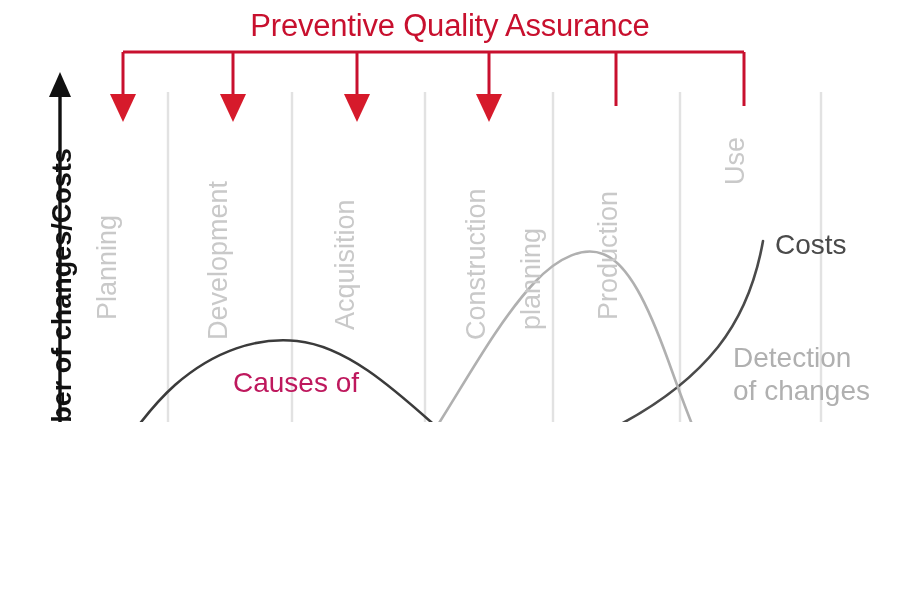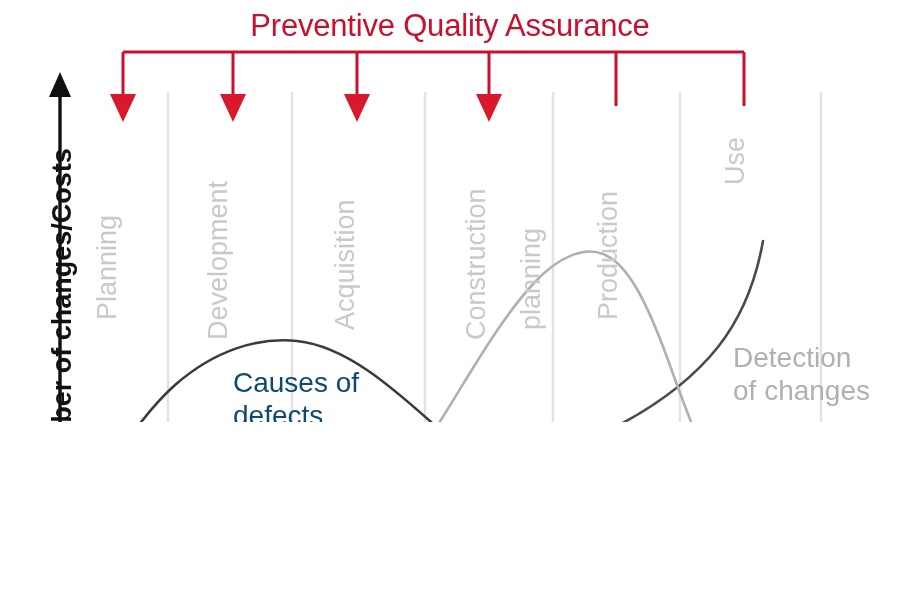--- a/index.html
+++ b/index.html
@@ -64,21 +64,21 @@
     color: #c9c9c9;
     font-family: "Liberation Sans", sans-serif;
   }
   .curvelabel {
     position: absolute;
     white-space: nowrap;
     font-size: 28px;
     font-family: "Liberation Sans", sans-serif;
     line-height: 1.18;
   }
-  #label-causes { left: 233px; top: 366px; color: #0c4a6e; }
+  #label-causes { left: 233px; top: 366px; color: #be185d; }
   #label-costs  { left: 775px; top: 228px; color: #4a4a4a; }
   #label-detect { left: 733px; top: 341px; color: #b0b0b0; }
 </style>
 </head>
 <body>
 
 <div id="stage">
 
   <svg id="chart-svg" viewBox="0 0 900 599">
 
@@ -137,22 +137,22 @@
   <div class="phase" style="left:92px;  top:320px;">Planning</div>
   <div class="phase" style="left:203px; top:340px;">Development</div>
   <div class="phase" style="left:330px; top:330px;">Acquisition</div>
   <div class="phase" style="left:461px; top:340px;">Construction</div>
   <div class="phase" style="left:516px; top:330px;">planning</div>
   <div class="phase" style="left:593px; top:320px;">Production</div>
   <div class="phase" style="left:720px; top:185px;">Use</div>
 
   <div class="curvelabel" id="label-causes">
     <div>Causes of</div>
-    <div>defects</div>
   </div>
 
+  <div class="curvelabel" id="label-costs">Costs</div>
 
   <div class="curvelabel" id="label-detect">
     <div>Detection</div>
     <div>of changes</div>
   </div>
 
 </div>
 
 </body></html>

